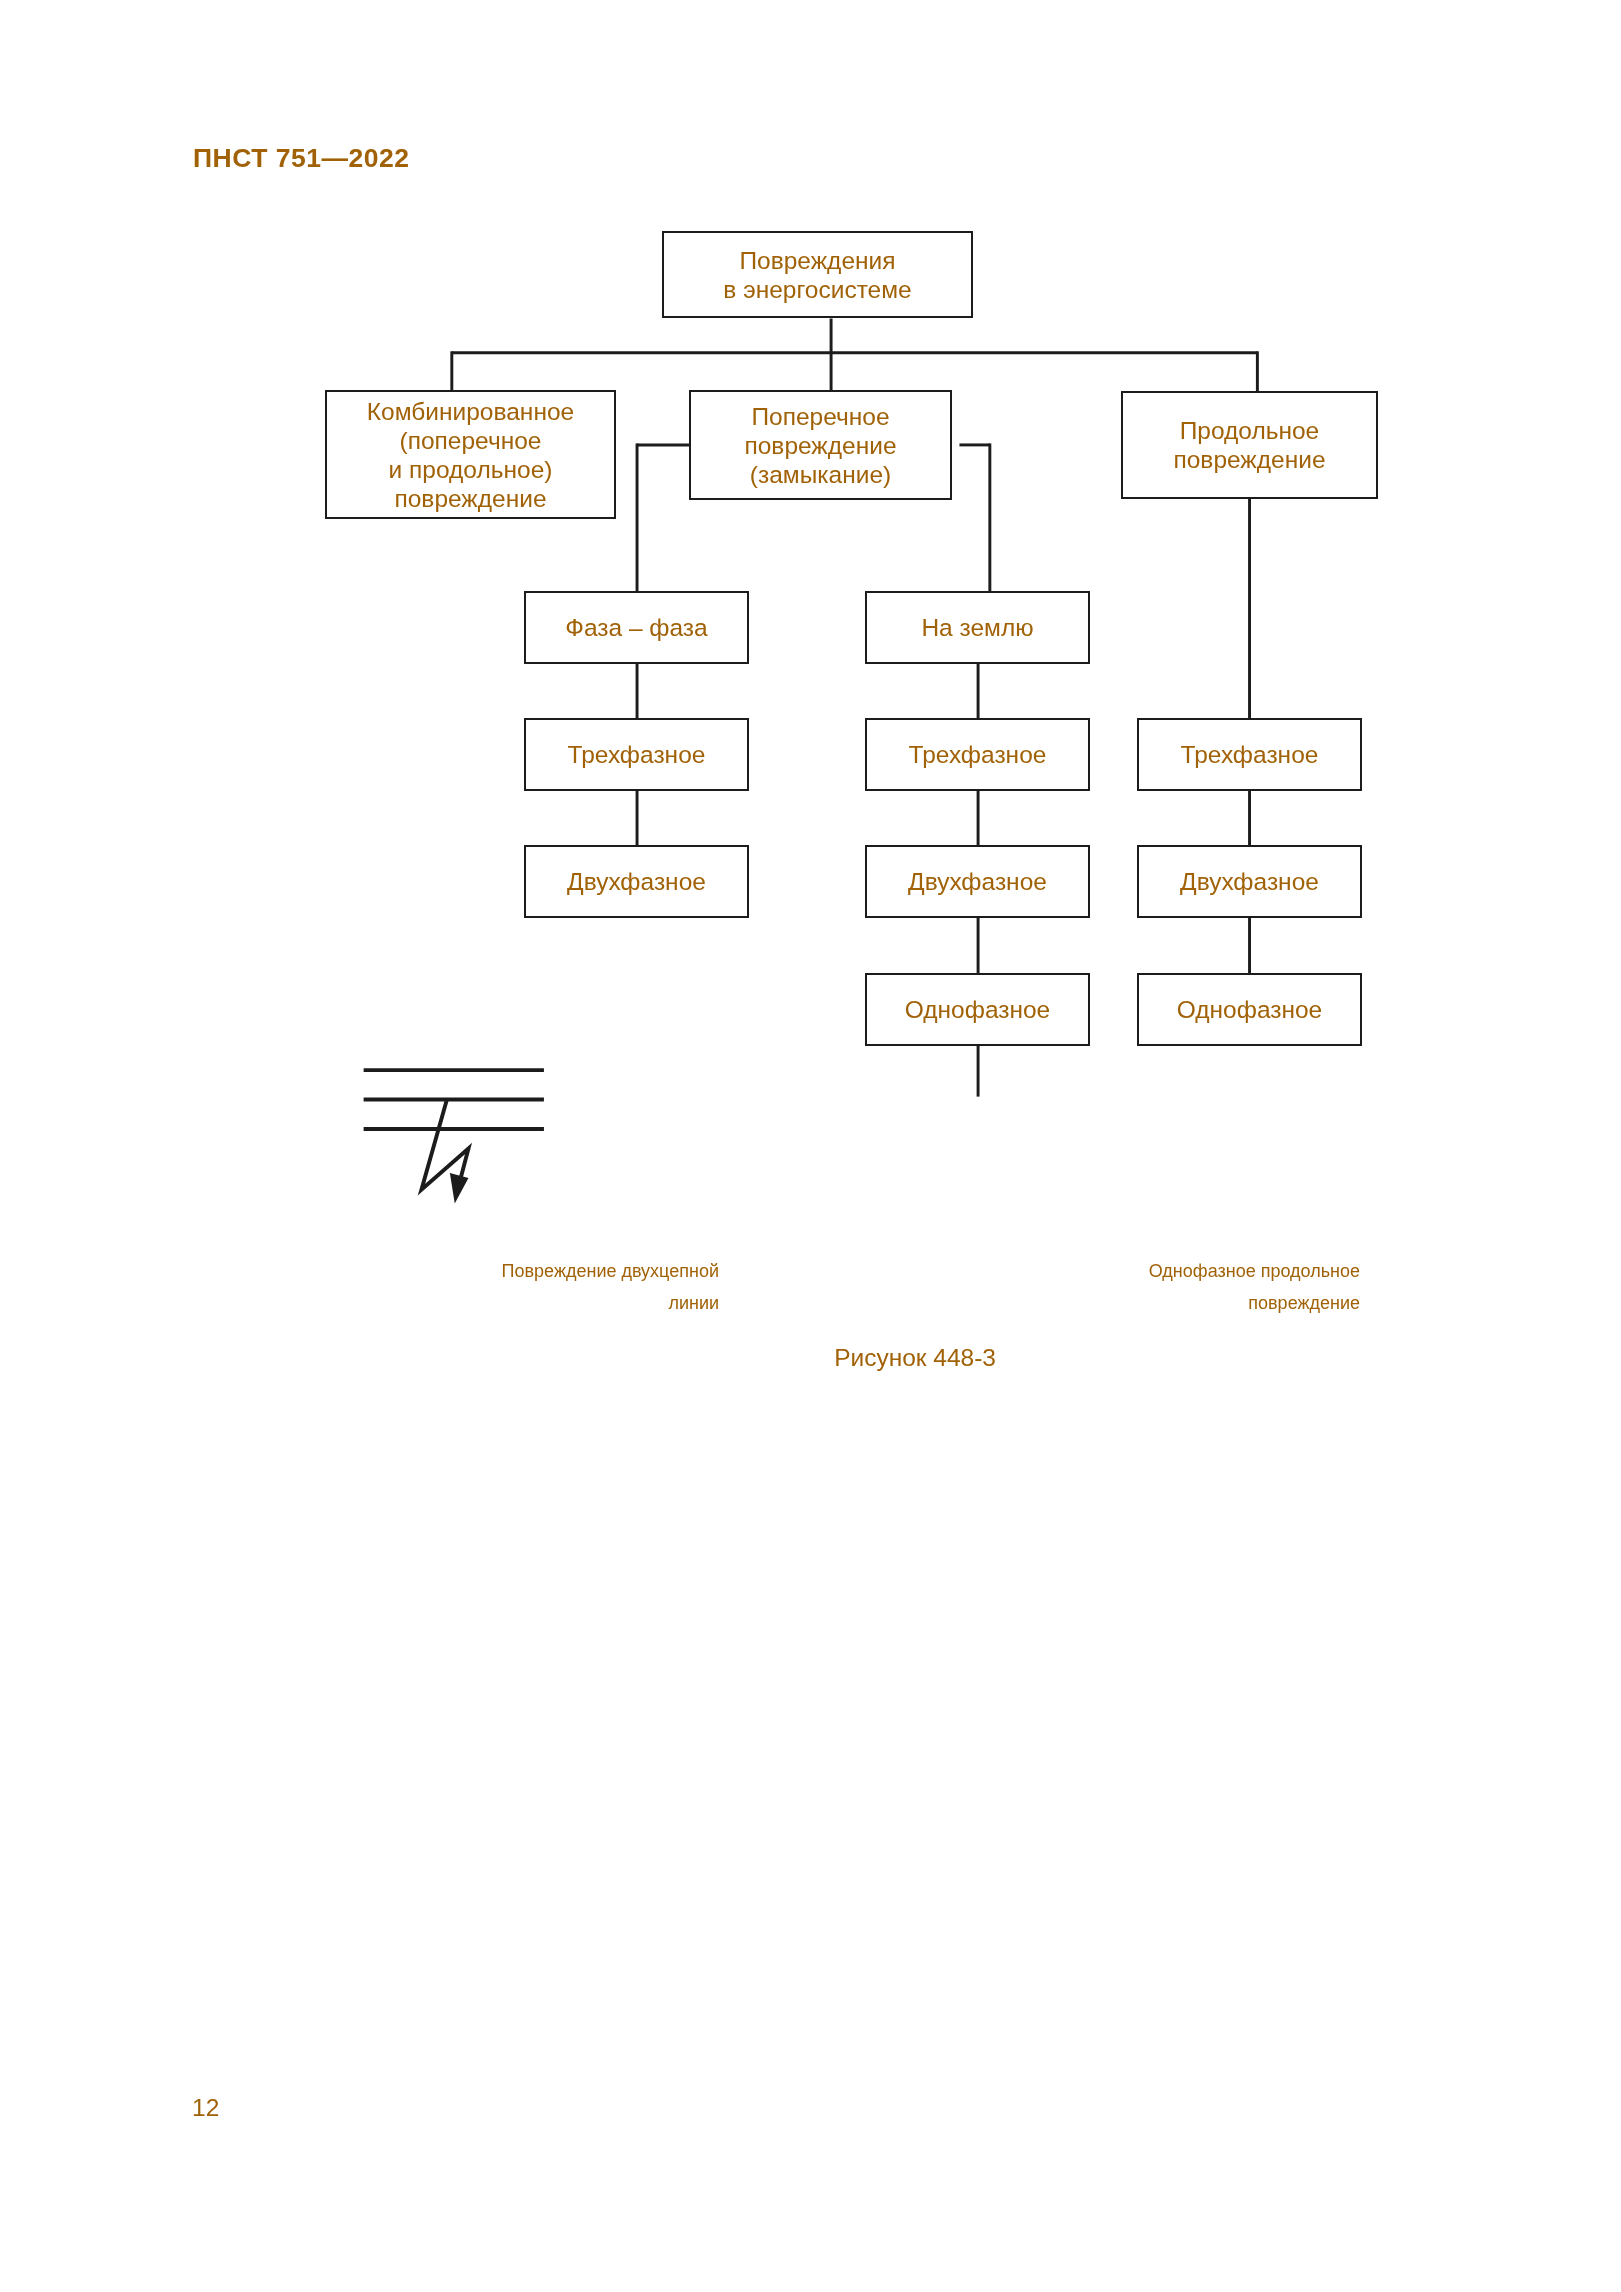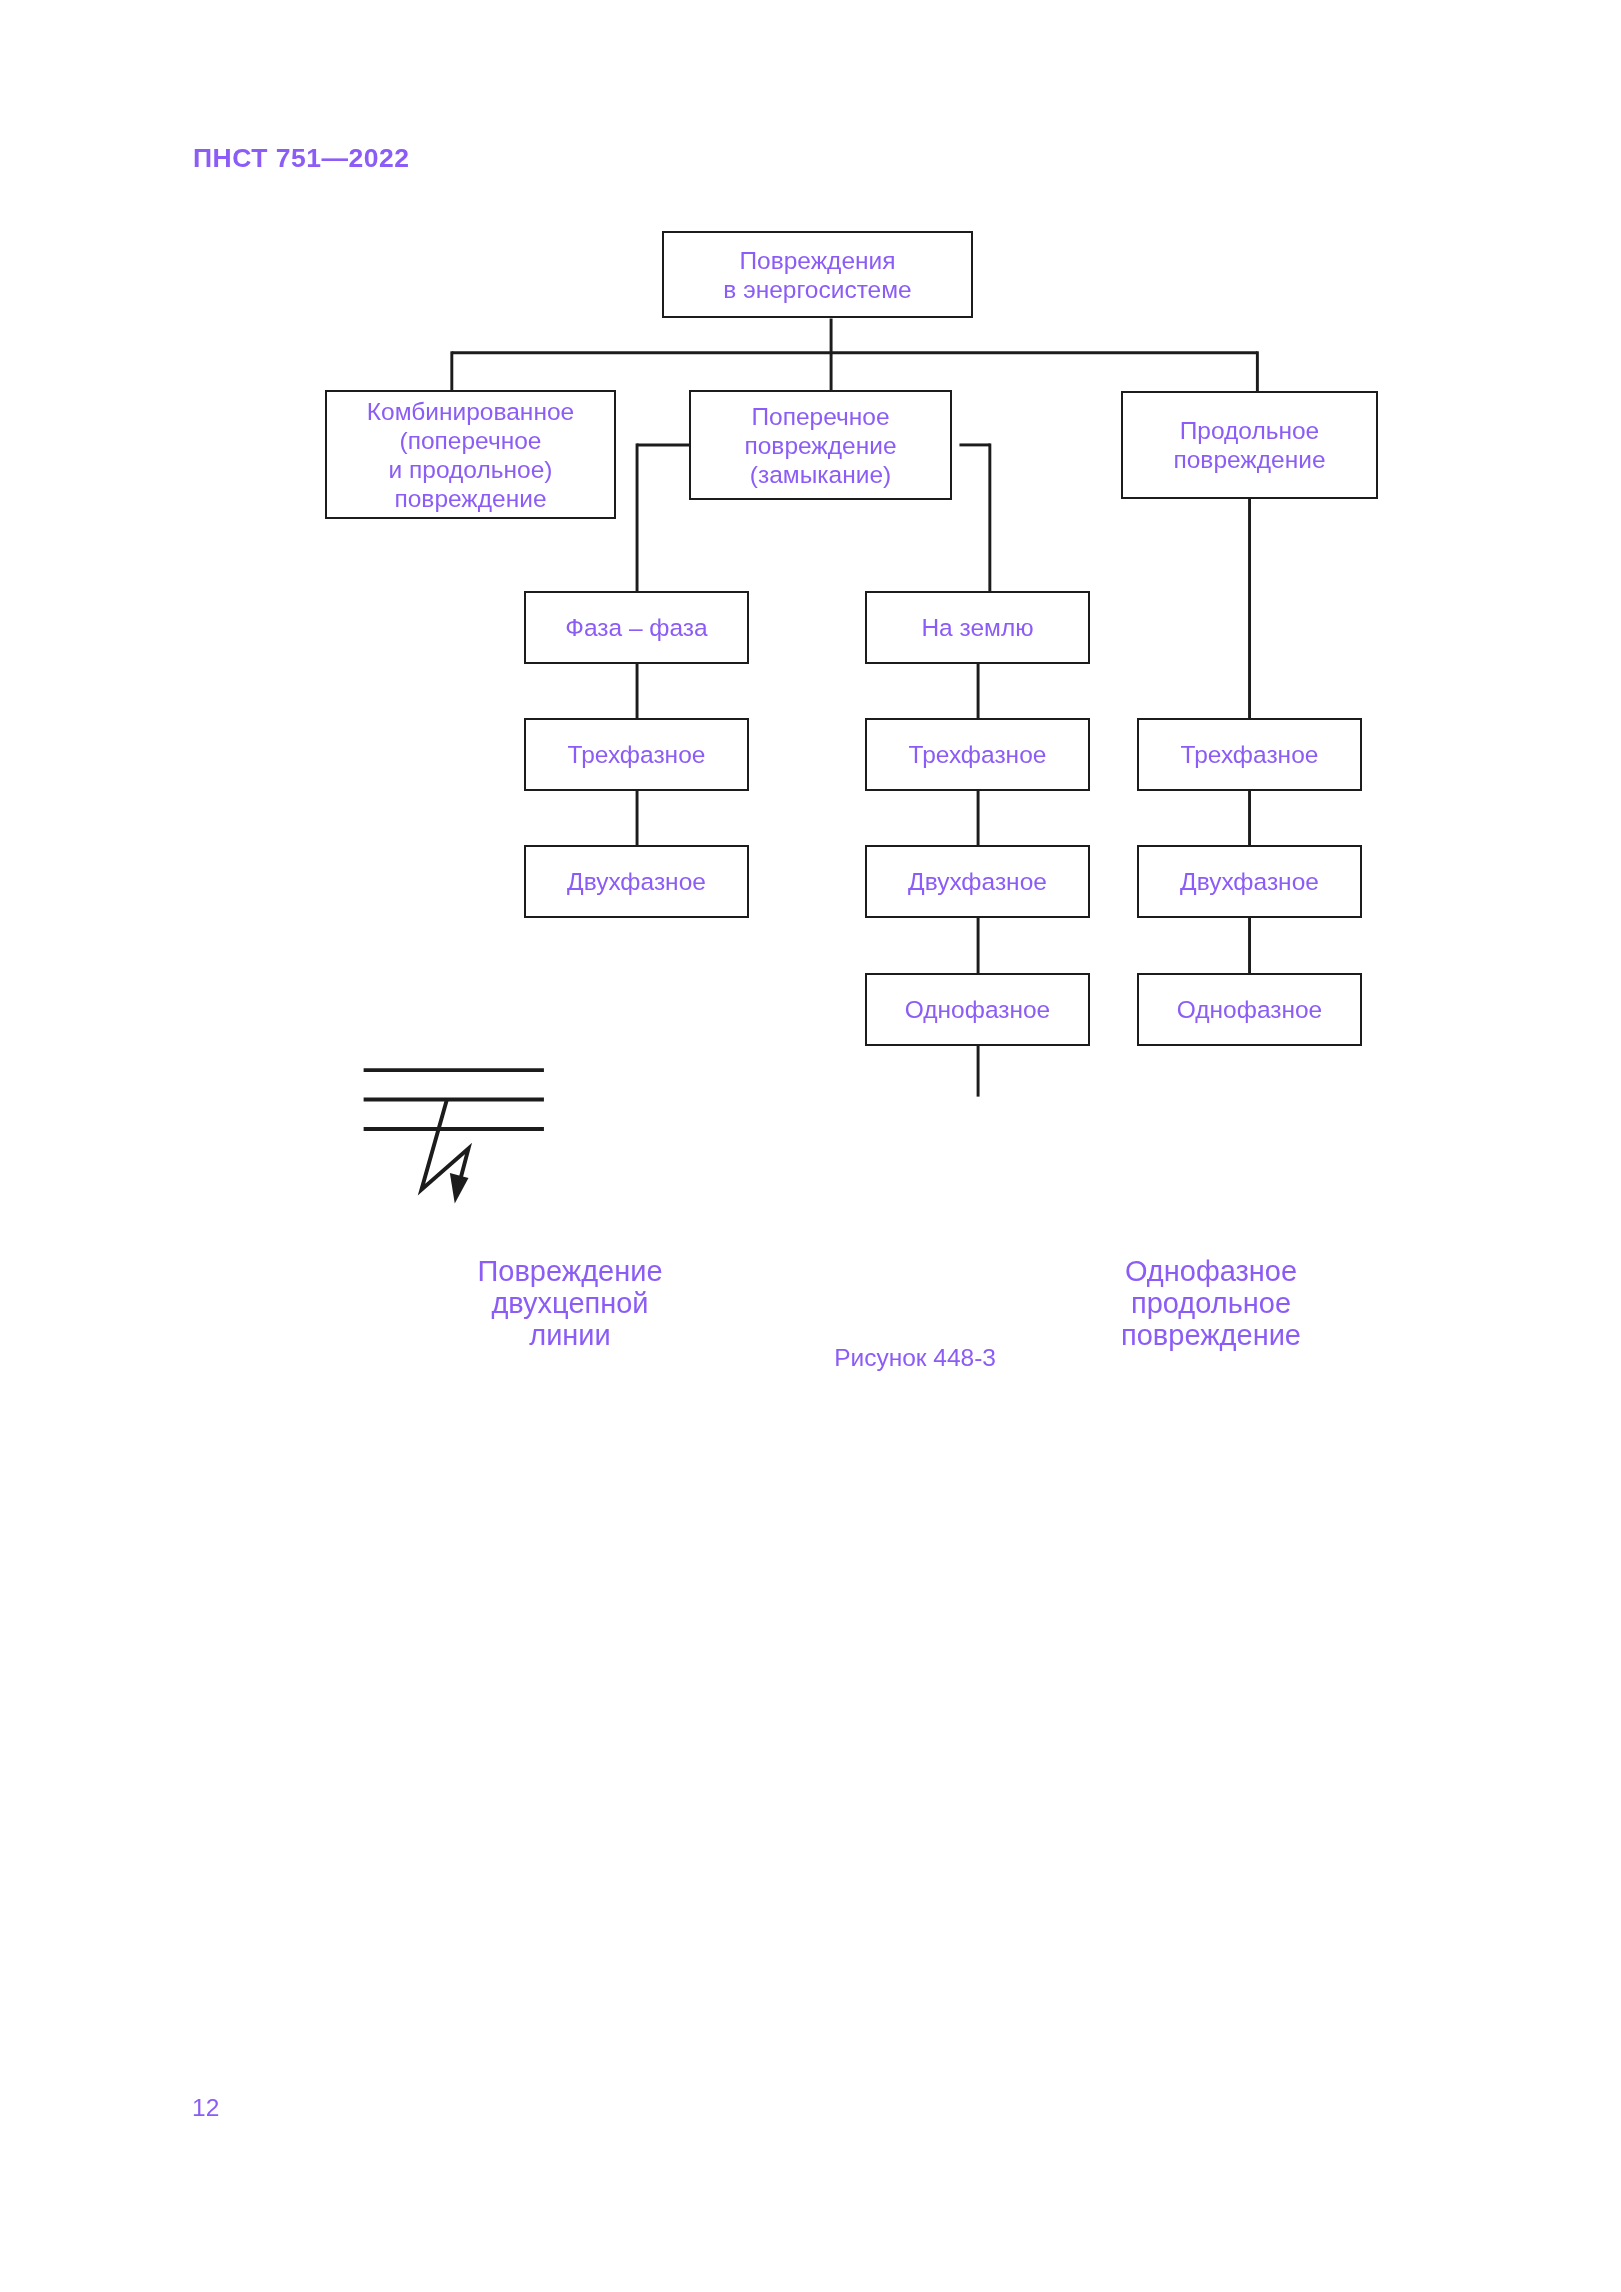--- a/index.html
+++ b/index.html
@@ -1,43 +1,43 @@
 <!DOCTYPE html>
 <html><head>
 <meta charset="utf-8">
 <style>
   html,body{margin:0;padding:0;background:#e8e8e8;}
   .page{
     position:relative;
     width:1621px;height:2293px;
     background:#ffffff;
     font-family:"Liberation Sans", sans-serif;
-    color:#8b5cf6;
+    color:#a16207;
     overflow:hidden;
   }
   .hdr{
     position:absolute;left:193px;top:143px;
     font-size:26.5px;font-weight:bold;letter-spacing:0.5px;
     white-space:nowrap;
   }
   .node{
     position:absolute;
     box-sizing:border-box;
     border:2.9px solid #1c1c1c;
     background:#ffffff;
     display:flex;align-items:center;justify-content:center;
     text-align:center;
     font-size:24.5px;line-height:29px;
     white-space:pre-line;
     z-index:2;
   }
   .caption{
     position:absolute;
-    text-align:center;
-    font-size:29px;line-height:32px;
+    text-align:right;
+    font-size:18px;line-height:32px;
     white-space:pre-line;
   }
   .figcap{
     position:absolute;left:702px;top:1344px;width:294px;
     text-align:right;font-size:24.5px;
   }
   .pagenum{
     position:absolute;left:192px;top:2064px;
     font-size:24.5px;
     margin-top:30px;

